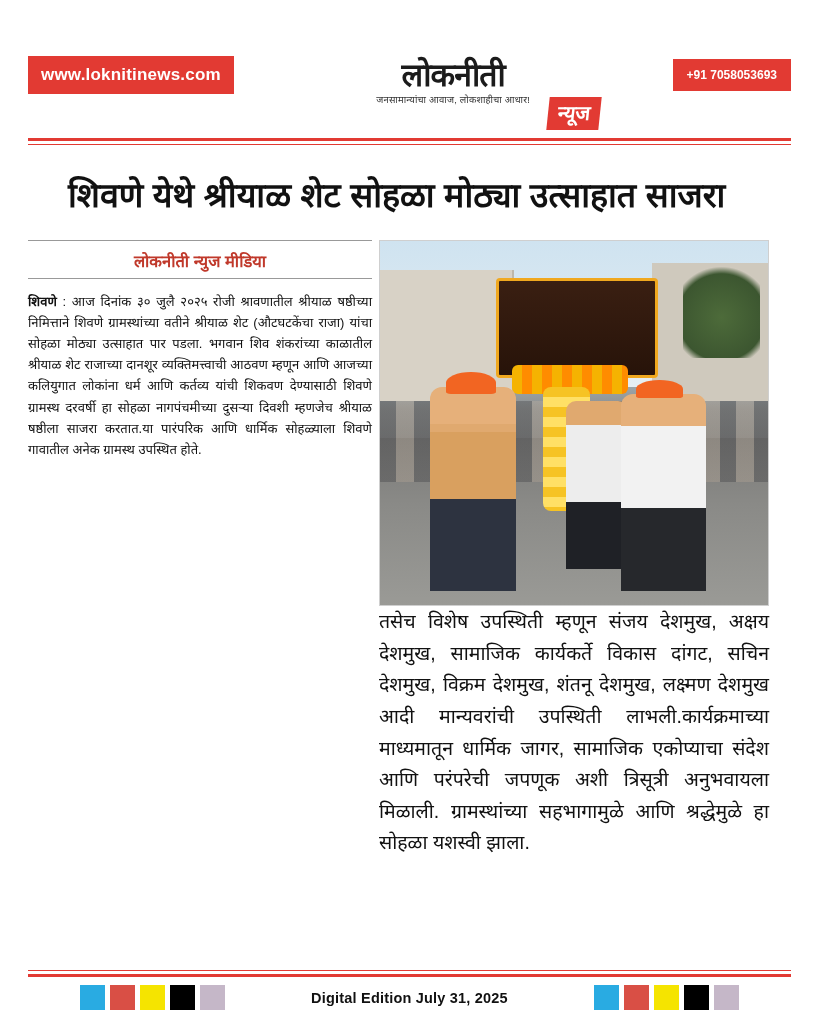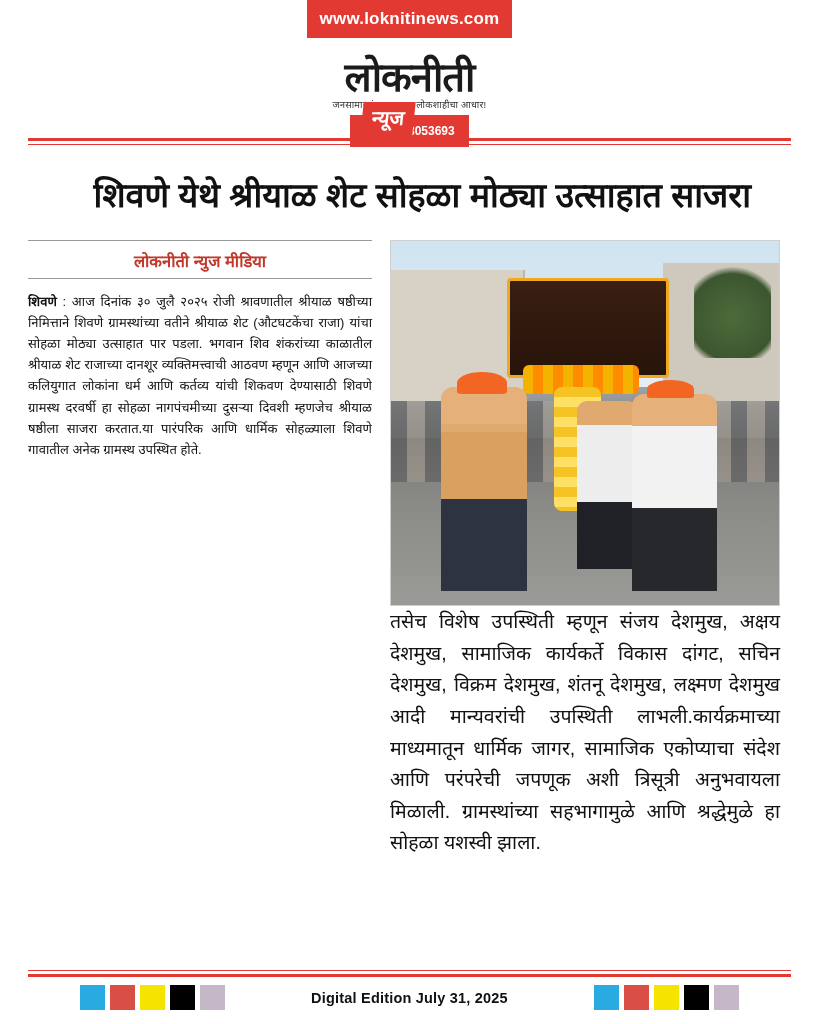--- a/index.html
+++ b/index.html
@@ -23,23 +23,22 @@
     padding: 0 28px;
     background: #fff;
   }
 
   
   .header {
     position: relative;
     height: 132px;
     display: flex;
     align-items: center;
-    padding-top: 0;
+    padding-top: 18px;
     box-sizing: border-box;
-    flex-direction: column;
   }
   .website-badge {
     background: #e23a33;
     color: #ffffff;
     font-weight: bold;
     font-size: 17px;
     padding: 9px 13px;
     letter-spacing: 0.2px;
     white-space: nowrap;
   }
@@ -51,21 +50,21 @@
     padding: 9px 14px;
     white-space: nowrap;
   }
   .masthead {
     text-align: center;
     flex: 1;
     position: relative;
     top: -4px;
   }
   .masthead-main {
-    font-size: 40px;
+    font-size: 32px;
     font-weight: bold;
     color: #1b1b1b;
     line-height: 0.95;
     letter-spacing: -1px;
     font-family: "Liberation Sans", sans-serif;
     margin-top: 24px;
   }
   .masthead-tagline {
     font-size: 9.5px;
     color: #333;
@@ -88,32 +87,32 @@
     border-top: 3px solid #e23a33;
     margin-top: 6px;
   }
   .rule-thin {
     border-top: 1px solid #e23a33;
     margin-top: 3px;
   }
 
   
   .headline {
-    text-align: right;
+    text-align: left;
     font-size: 34px;
     font-weight: bold;
     line-height: 1.45;
     color: #111;
     margin: 26px 40px 20px 40px;
   }
 
   
   .content {
     display: flex;
-    gap: 18px;
+    gap: 7px;
     align-items: flex-start;
   }
   .col-left {
     width: 344px;
     flex: none;
   }
   .col-right {
     width: 390px;
     flex: none;
   }

